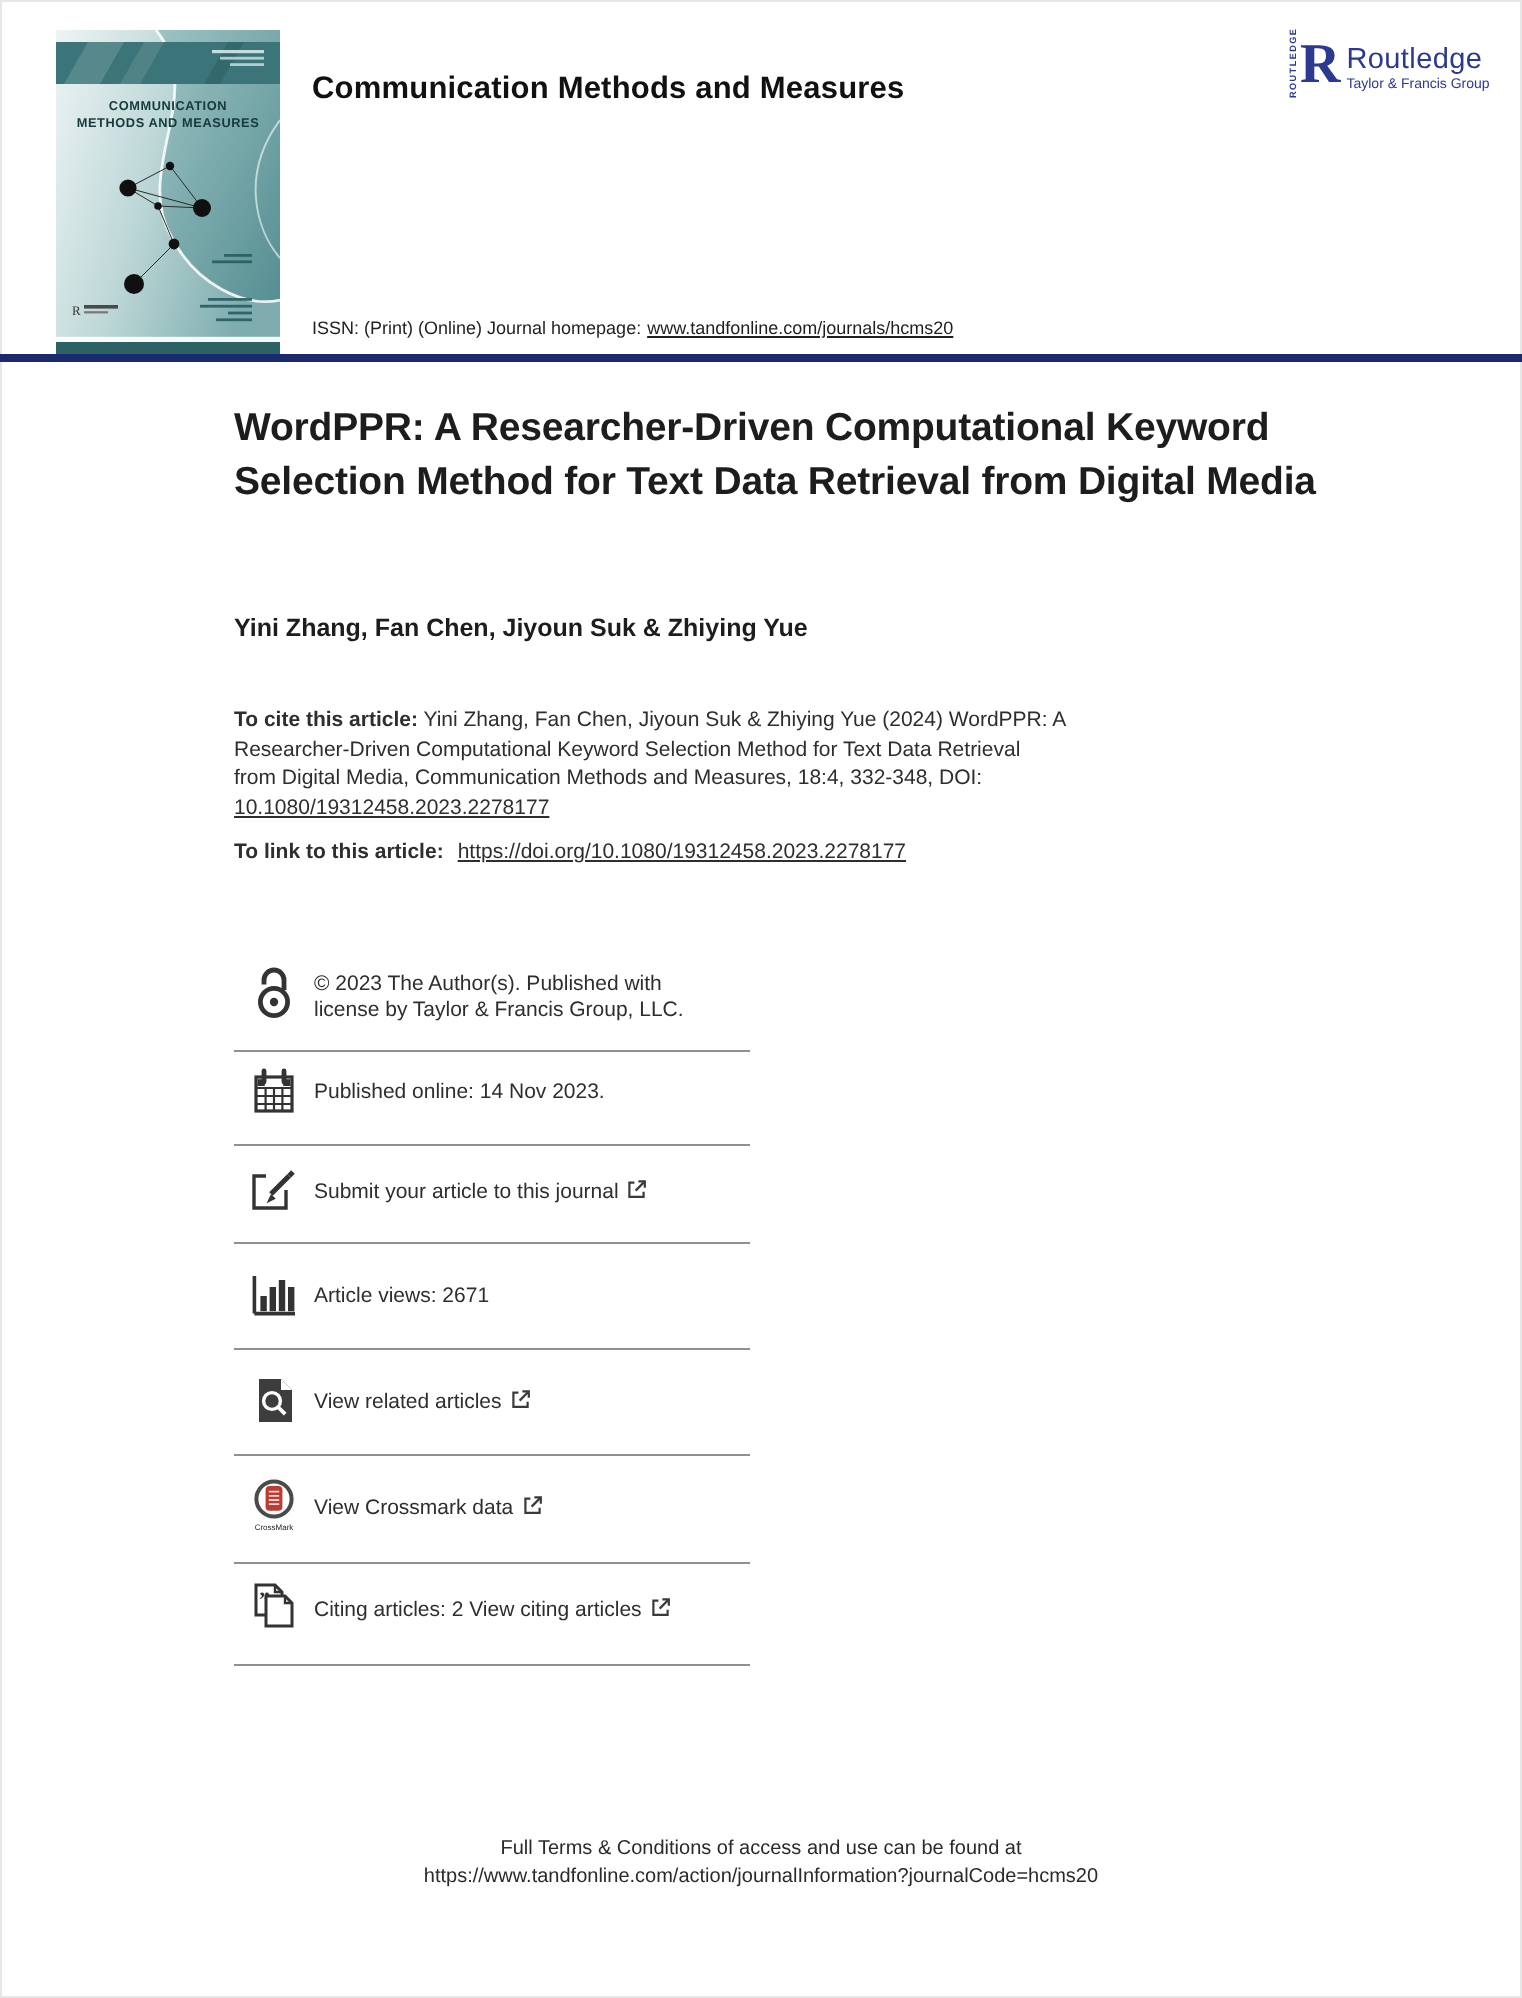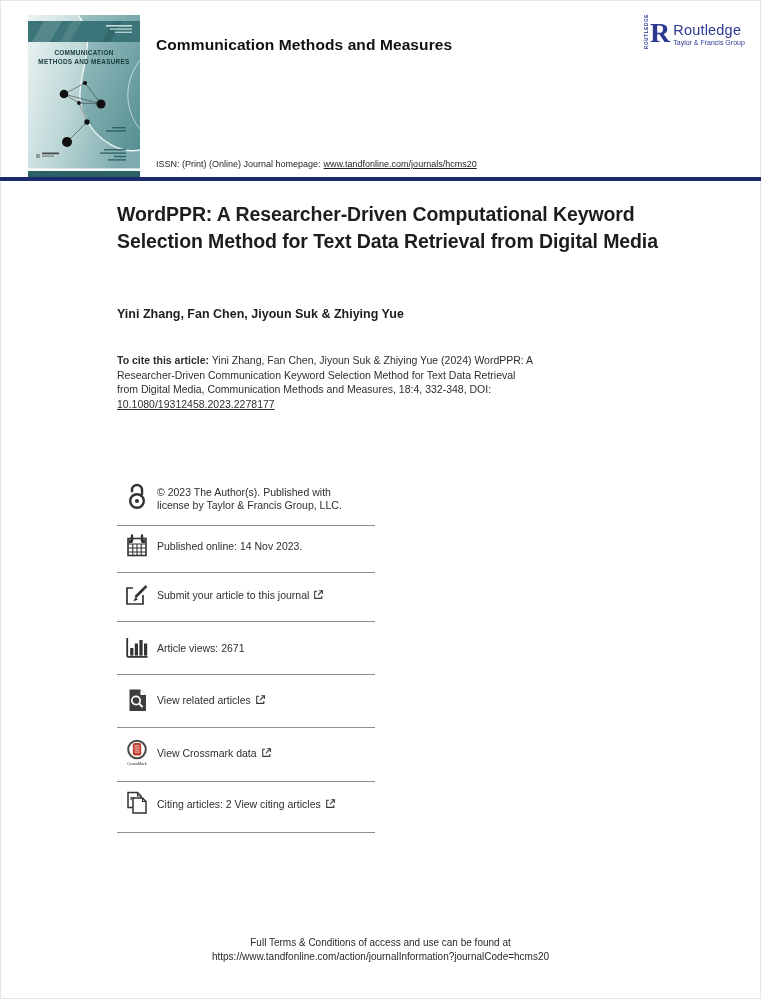--- a/index.html
+++ b/index.html
@@ -33,21 +33,21 @@
   .linkline { left:117px; top:420px; font-size:10.5px; color:#2e2e2e; white-space:nowrap; }
   .linkline .u { margin-left:7px; }
 
   
   .item-icon { left:121px; width:32px; text-align:center; }
   .item-text { left:157px; font-size:10.5px; color:#2e2e2e; line-height:13.2px; }
   .sep { left:117px; width:258px; border-top:1px solid #8f8f8f; height:0; }
   .ext { vertical-align:-1px; margin-left:4px; }
 
   
-  .footer { left:0; top:918px; width:761px; text-align:center; font-size:10px; line-height:13.5px; color:#2a2a2a;margin-top:18px; }
+  .footer { left:0; top:918px; width:761px; text-align:center; font-size:10px; line-height:13.5px; color:#2a2a2a; }
 </style>
 </head>
 <body>
 
 <div class="page">
 
   <div class="abs cover">
     <svg width="112" height="163" viewBox="0 0 112 163">
       <defs>
         <linearGradient id="cg" x1="0" y1="0" x2="1" y2="0.4">
@@ -129,25 +129,28 @@
     <span>ISSN: (Print) (Online) Journal homepage:</span><span class="u">www.tandfonline.com/journals/hcms20</span>
   </div>
 
   <div class="abs navy-rule"></div>
 
   <div class="abs authors">Yini Zhang, Fan Chen, Jiyoun Suk &amp; Zhiying Yue</div>
   <div class="abs atitle">WordPPR: A Researcher-Driven Computational Keyword Selection Method for Text Data Retrieval from Digital Media</div>
 
   <div class="abs cite">
     <span class="b">To cite this article:</span><span> Yini Zhang, Fan Chen, Jiyoun Suk &amp; Zhiying Yue (2024) WordPPR: A</span><br>
-    <span>Researcher-Driven Communication Keyword Selection Method for Text Data Retrieval</span><br>
+    <span>Researcher-Driven Computational Keyword Selection Method for Text Data Retrieval</span><br>
     <span>from Digital Media, Communication Methods and Measures, 18:4, 332-348, DOI:</span><br>
     <span class="u">10.1080/19312458.2023.2278177</span>
   </div>
 
+  <div class="abs linkline">
+    <span class="b">To link to this article:</span><span class="u">https://doi.org/10.1080/19312458.2023.2278177</span>
+  </div>
 
   <div class="abs item-icon" style="top:483px;">
     <svg width="22" height="28" viewBox="0 0 22 28">
       <path d="M16,12 V7 a5,5 0 0 0 -10,0 V9.3" fill="none" stroke="#333" stroke-width="2.4"></path>
       <circle cx="11" cy="18" r="6.8" fill="none" stroke="#333" stroke-width="2.4"></circle>
       <circle cx="11" cy="18" r="2.1" fill="#333"></circle>
     </svg>
   </div>
   <div class="abs item-text" style="top:486px; width:200px;">© 2023 The Author(s). Published with license by Taylor &amp; Francis Group, LLC.</div>
   <div class="abs sep" style="top:525px;"></div>

